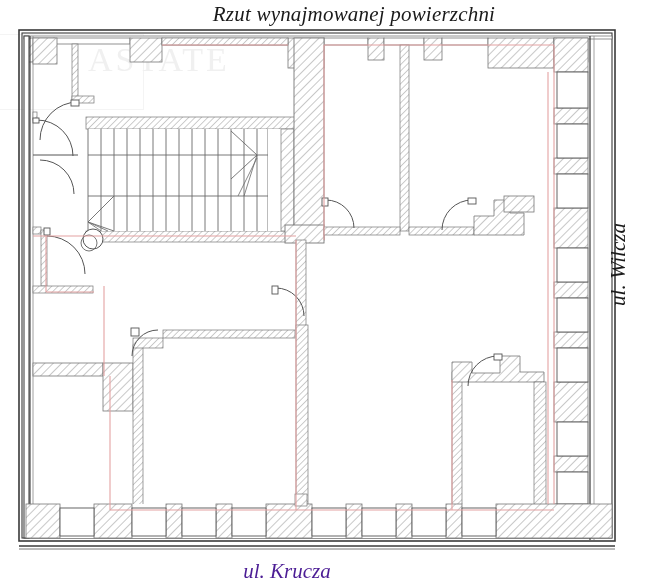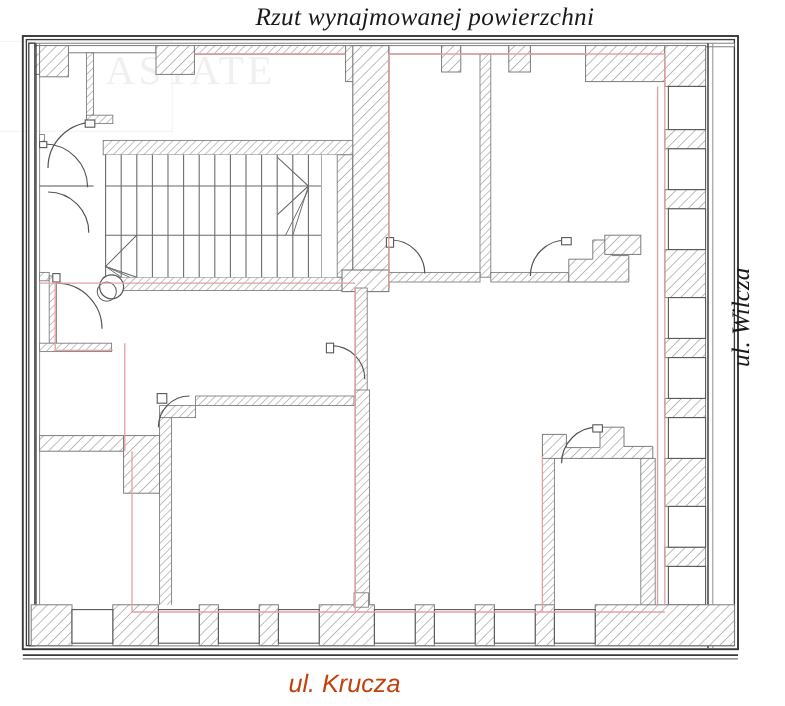--- a/index.html
+++ b/index.html
@@ -32,24 +32,24 @@
     letter-spacing: 0.2px;
     line-height: 28px;
     margin-left: 27px;
   }
   .bottom-label {
     position: absolute;
     bottom: 2px;
     left: 0;
     width: 574px;
     text-align: center;
-    font-family: Liberation Sans, sans-serif;
+    font-family: Liberation Serif, serif;
     font-style: italic;
     font-size: 21px;
-    color: #c2410c;
+    color: #4c1d95;
     line-height: 30px;
   }
   .right-label {
     position: absolute;
     right: -24px;
     top: 252px;
     width: 120px;
     text-align: center;
     font-family: "Liberation Serif", serif;
     font-style: italic;

